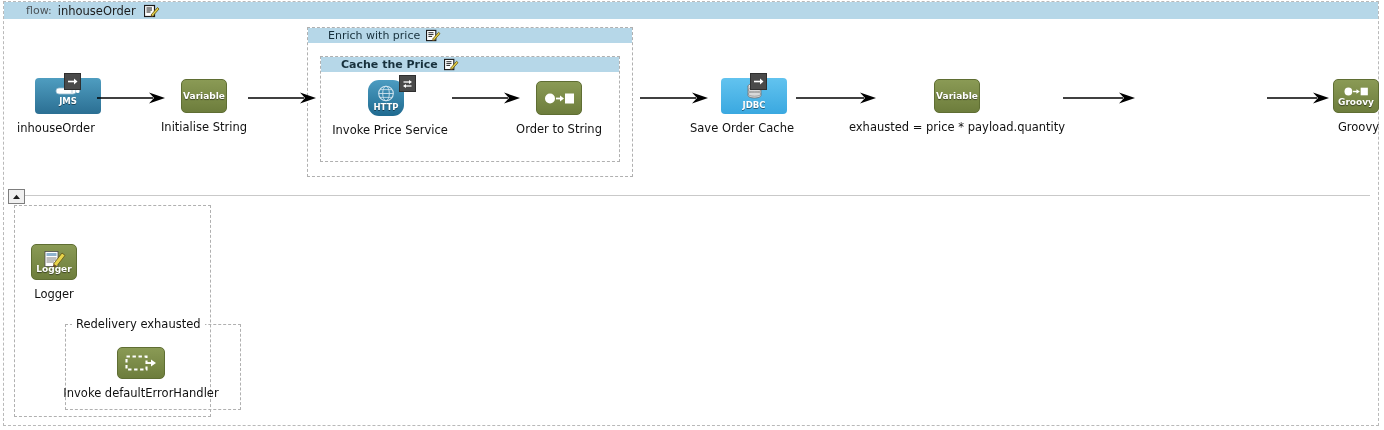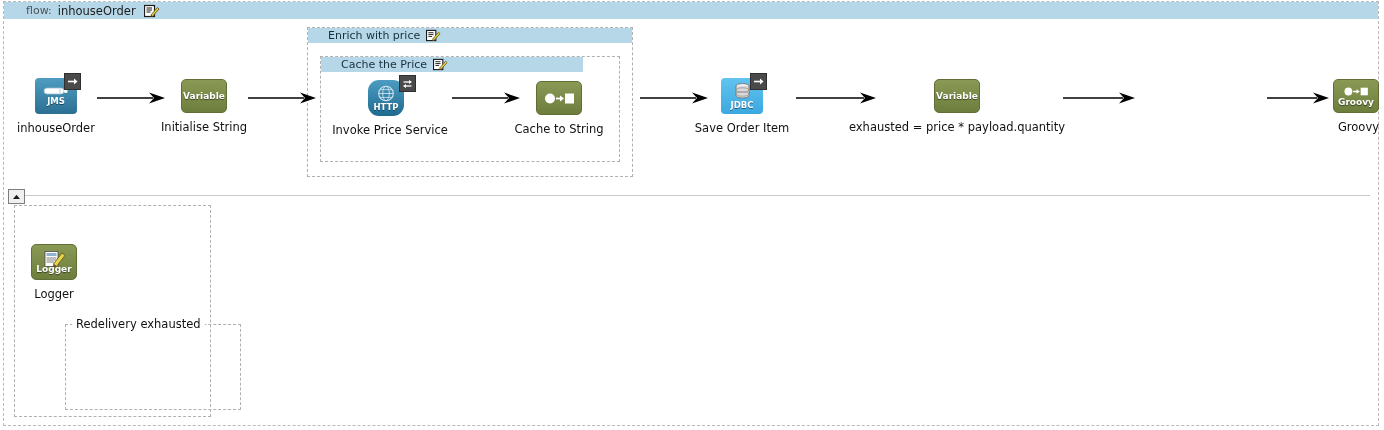--- a/index.html
+++ b/index.html
@@ -22,21 +22,21 @@
                display:flex;align-items:center;gap:6px;padding-left:20px;box-sizing:border-box;
                font-size:11px;color:#17303c;white-space:nowrap;}
 
   
   .node{position:absolute;display:flex;flex-direction:column;align-items:center;}
   .node .cap{margin-top:7px;font-size:11.5px;color:#111;white-space:nowrap;text-align:center;}
 
   .ico{position:relative;width:42px;height:36px;}
 
   
-  .ico-rounded{width:42px;height:36px;border-radius:4px;position:relative;
+  .ico-rounded{width:66px;height:36px;border-radius:4px;position:relative;
                display:flex;flex-direction:column;align-items:center;justify-content:center;}
   .ico-jms{background:linear-gradient(#4f9dc0,#2b6f93);}
   .ico-jdbc{background:linear-gradient(#62c3ef,#3aa8e0);}
   .ico-http{background:linear-gradient(#4c9cc1,#1f6a90);border-radius:11px;}
   .ico-txt{font-size:8.5px;font-weight:bold;color:#ffffff;line-height:1;margin-top:1px;
            text-shadow:0 1px 0 rgba(0,0,0,.45);}
 
   
   .ico-olive{width:46px;height:34px;border-radius:5px;
              background:linear-gradient(#8a9a55,#6d7d3c);border:1px solid #5f6e33;
@@ -101,21 +101,21 @@
           <line x1="2.5" y1="6" x2="8" y2="6" stroke="#1a1a1a" stroke-width="1"></line>
           <line x1="2.5" y1="8" x2="6.5" y2="8" stroke="#1a1a1a" stroke-width="1"></line>
           <path d="M7 11 L13.5 3.5 L15 5 L8.5 12.3 Z" fill="#e8d44a" stroke="#6b5a14" stroke-width="0.9"></path>
           <path d="M7 11 L8.5 12.3 L6.6 12.8 Z" fill="#6b4a22"></path>
         </svg>
       </span>
     </div>
   </div>
 
   <div class="group" style="left:320px;top:56px;width:300px;height:106px;">
-    <div class="group-title" style="width:262px;">
+    <div class="group-title" style="width:298px;font-weight:bold;">
       <span>Cache the Price</span>
       <span style="display:inline-flex;">
         <svg width="15" height="13" viewBox="0 0 16 14">
           <rect x="0.5" y="1.5" width="10" height="11" fill="#ffffff" stroke="#1a1a1a" stroke-width="1.2"></rect>
           <line x1="2.5" y1="4" x2="8" y2="4" stroke="#1a1a1a" stroke-width="1"></line>
           <line x1="2.5" y1="6" x2="8" y2="6" stroke="#1a1a1a" stroke-width="1"></line>
           <line x1="2.5" y1="8" x2="6.5" y2="8" stroke="#1a1a1a" stroke-width="1"></line>
           <path d="M7 11 L13.5 3.5 L15 5 L8.5 12.3 Z" fill="#e8d44a" stroke="#6b5a14" stroke-width="0.9"></path>
           <path d="M7 11 L8.5 12.3 L6.6 12.8 Z" fill="#6b4a22"></path>
         </svg>
@@ -191,21 +191,21 @@
 
   <div class="node" style="left:536px;top:81px;width:46px;">
     <div class="ico-olive">
       <svg width="30" height="13" viewBox="0 0 30 13">
         <circle cx="6" cy="6.5" r="5" fill="#ffffff"></circle>
         <line x1="12" y1="6.5" x2="17.5" y2="6.5" stroke="#ffffff" stroke-width="1.8"></line>
         <path d="M16 3.5 L20 6.5 L16 9.5 Z" fill="#ffffff"></path>
         <rect x="21" y="1.5" width="9" height="10" fill="#ffffff"></rect>
       </svg>
     </div>
-    <div class="cap">Cache to String</div>
+    <div class="cap">Order to String</div>
   </div>
 
   <svg class="arrow" style="left:640px;top:92px;width:68px;height:12px;" viewBox="0 0 68 12">
     <line x1="0" y1="6" x2="56" y2="6" stroke="#000" stroke-width="1.6"></line>
     <path d="M52 0.5 L68 6 L52 11.5 L57 6 Z" fill="#000"></path>
   </svg>
 
   <div class="node" style="left:721px;top:78px;width:42px;">
     <div class="ico">
       <div class="ico-rounded ico-jdbc">
@@ -217,21 +217,21 @@
         </svg>
         <span class="ico-txt">JDBC</span>
       </div>
       <span class="badge">
         <svg width="11" height="9" viewBox="0 0 11 9">
           <line x1="1" y1="4.5" x2="8" y2="4.5" stroke="#fff" stroke-width="1.6"></line>
           <path d="M7 1.5 L10.5 4.5 L7 7.5 Z" fill="#fff"></path>
         </svg>
       </span>
     </div>
-    <div class="cap">Save Order Item</div>
+    <div class="cap">Save Order Cache</div>
   </div>
 
   <svg class="arrow" style="left:796px;top:92px;width:80px;height:12px;" viewBox="0 0 80 12">
     <line x1="0" y1="6" x2="68" y2="6" stroke="#000" stroke-width="1.6"></line>
     <path d="M64 0.5 L80 6 L64 11.5 L69 6 Z" fill="#000"></path>
   </svg>
 
   <div class="node" style="left:934px;top:79px;width:46px;">
     <div class="ico-olive">
       <span class="olive-txt">Variable</span>
@@ -284,16 +284,26 @@
           <path d="M12.5 14 L15.5 16.4 L11.6 17.4 Z" fill="#6b4a22"></path>
         </svg>
         <span class="olive-txt" style="margin-top:-5px;">Logger</span>
       </div>
       <div class="cap">Logger</div>
     </div>
 
     <div class="redeliv">
       <span class="redeliv-label">Redelivery exhausted</span>
 
+      <div class="node" style="left:52px;top:22px;width:46px;">
+        <div class="ico-olive" style="width:48px;height:32px;">
+          <svg width="32" height="18" viewBox="0 0 32 18">
+            <rect x="1.5" y="2.5" width="20" height="13" fill="none" stroke="#ffffff" stroke-width="2.1" stroke-dasharray="3.4,2.6"></rect>
+            <line x1="21" y1="9" x2="28" y2="9" stroke="#ffffff" stroke-width="1.9"></line>
+            <path d="M26 5.6 L31 9 L26 12.4 Z" fill="#ffffff"></path>
+          </svg>
+        </div>
+        <div class="cap">Invoke defaultErrorHandler</div>
+      </div>
     </div>
   </div>
 
 </div>
 
 </body></html>

